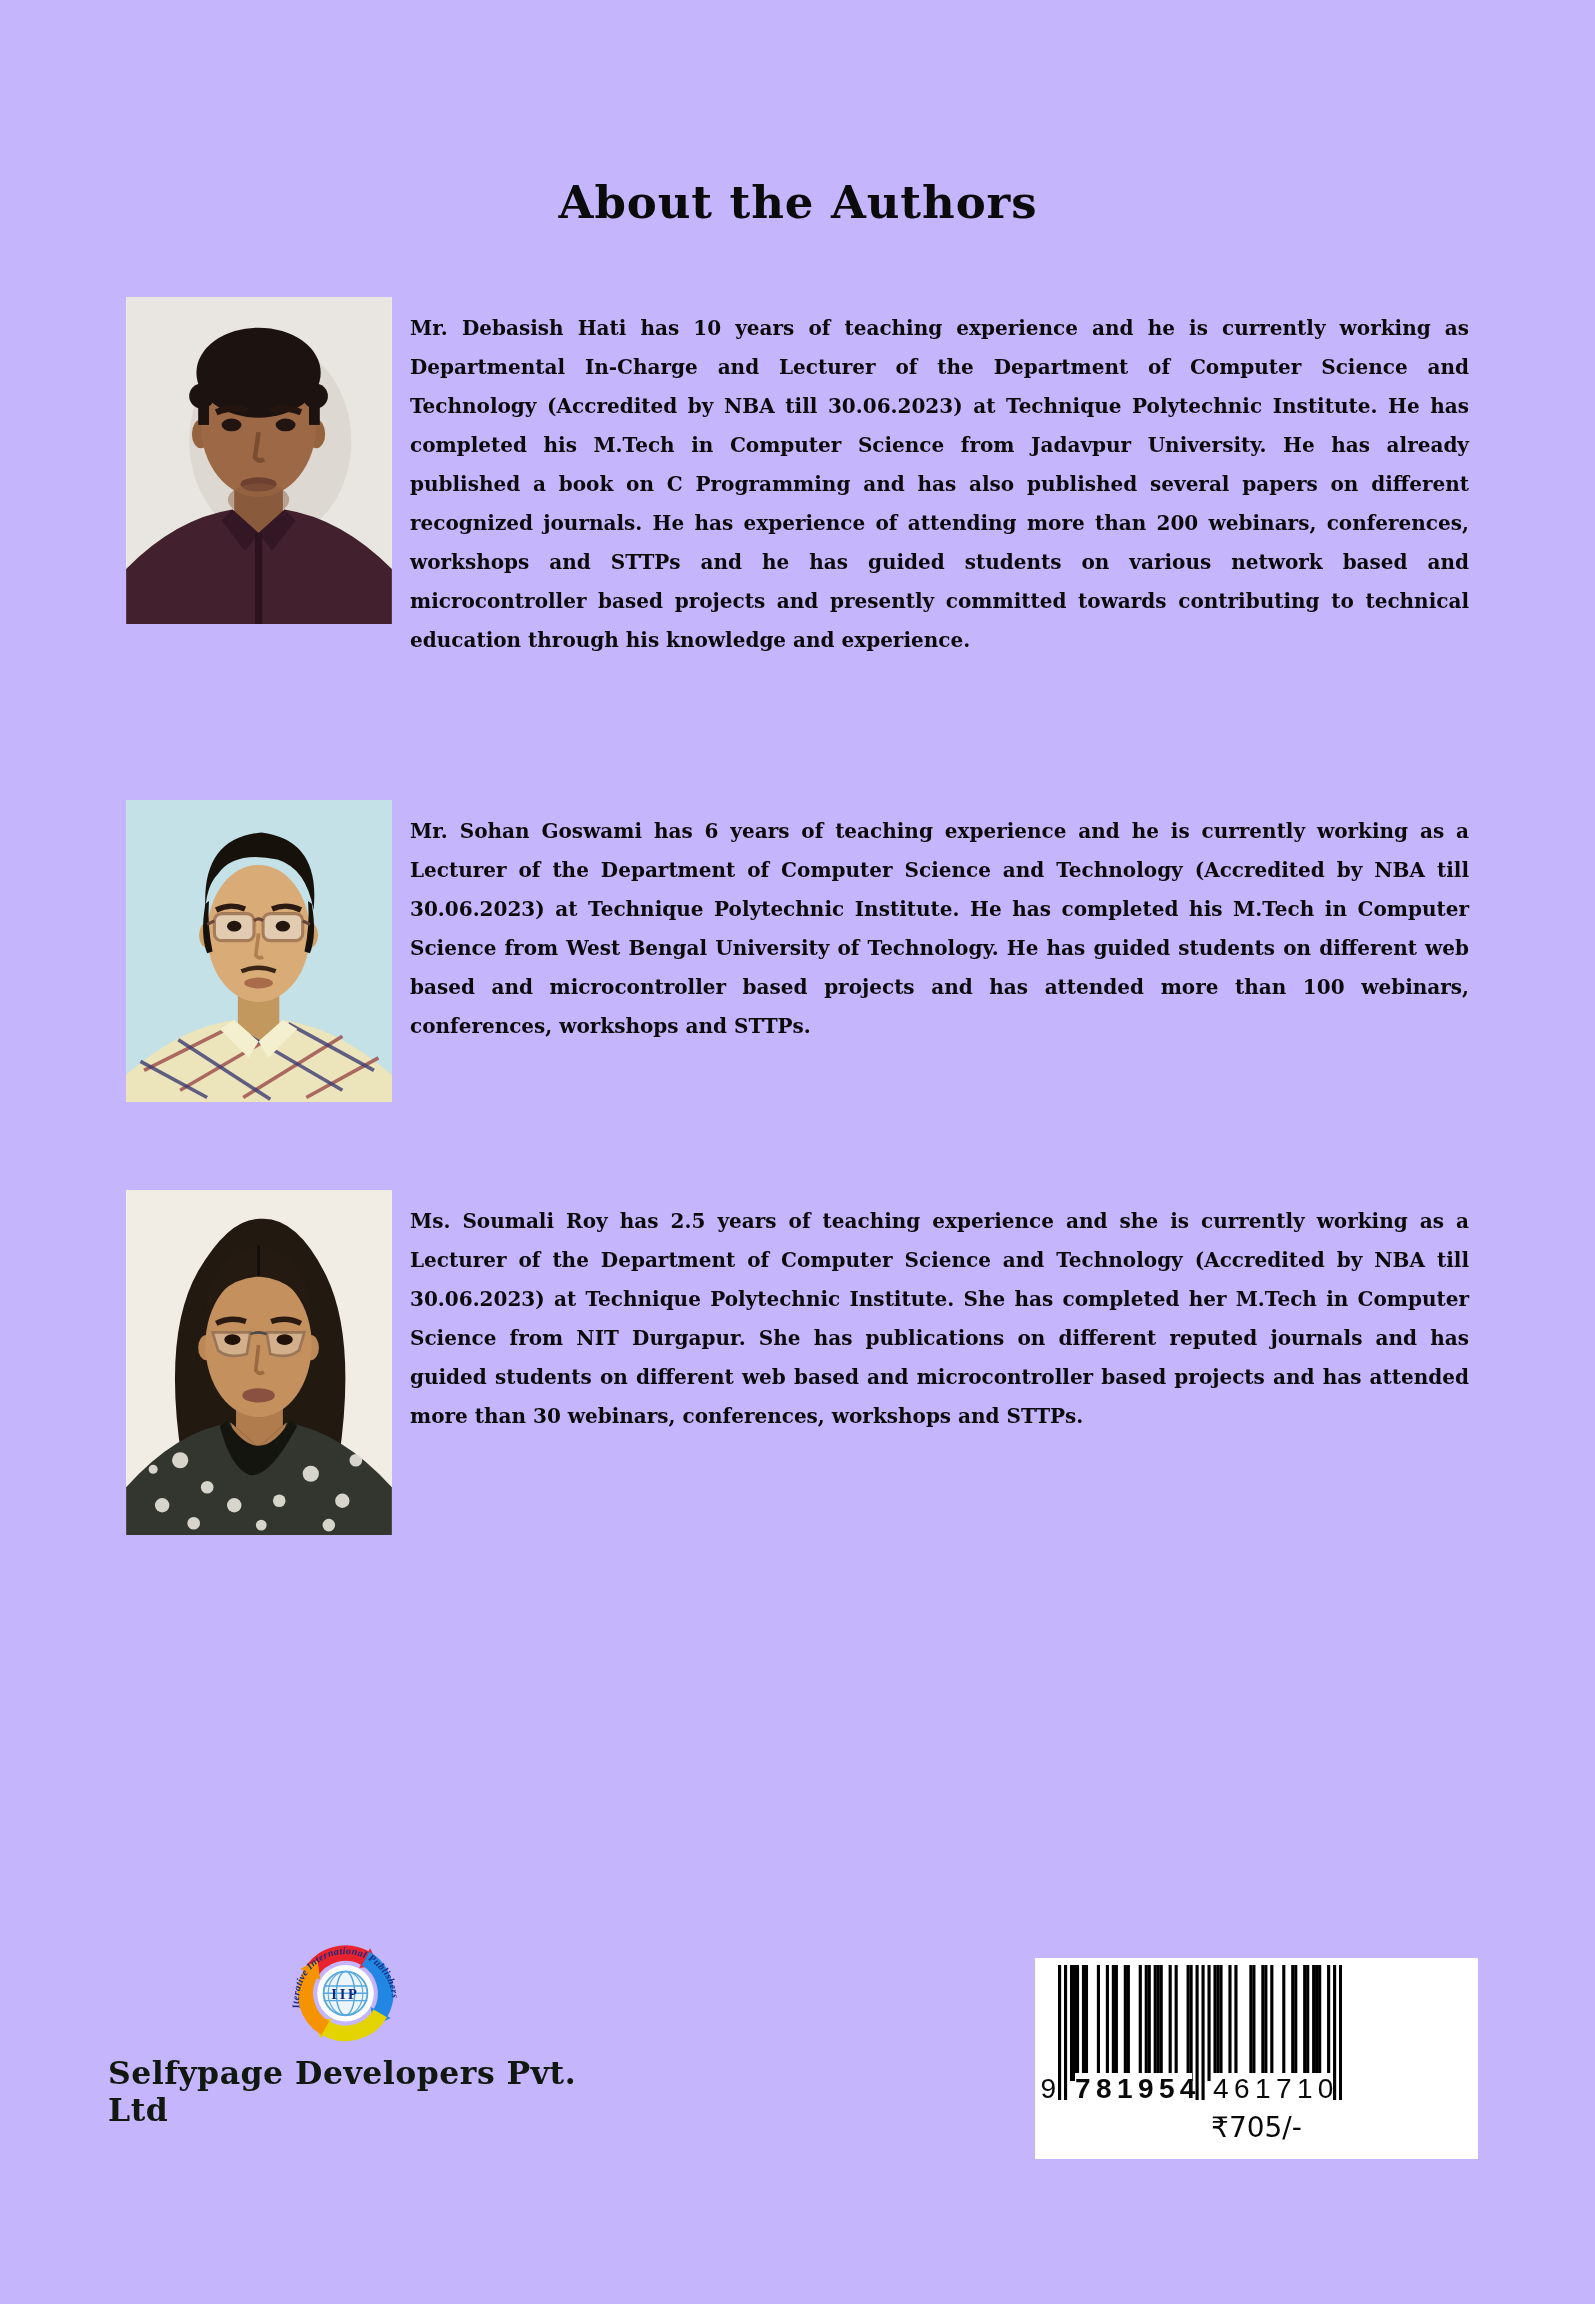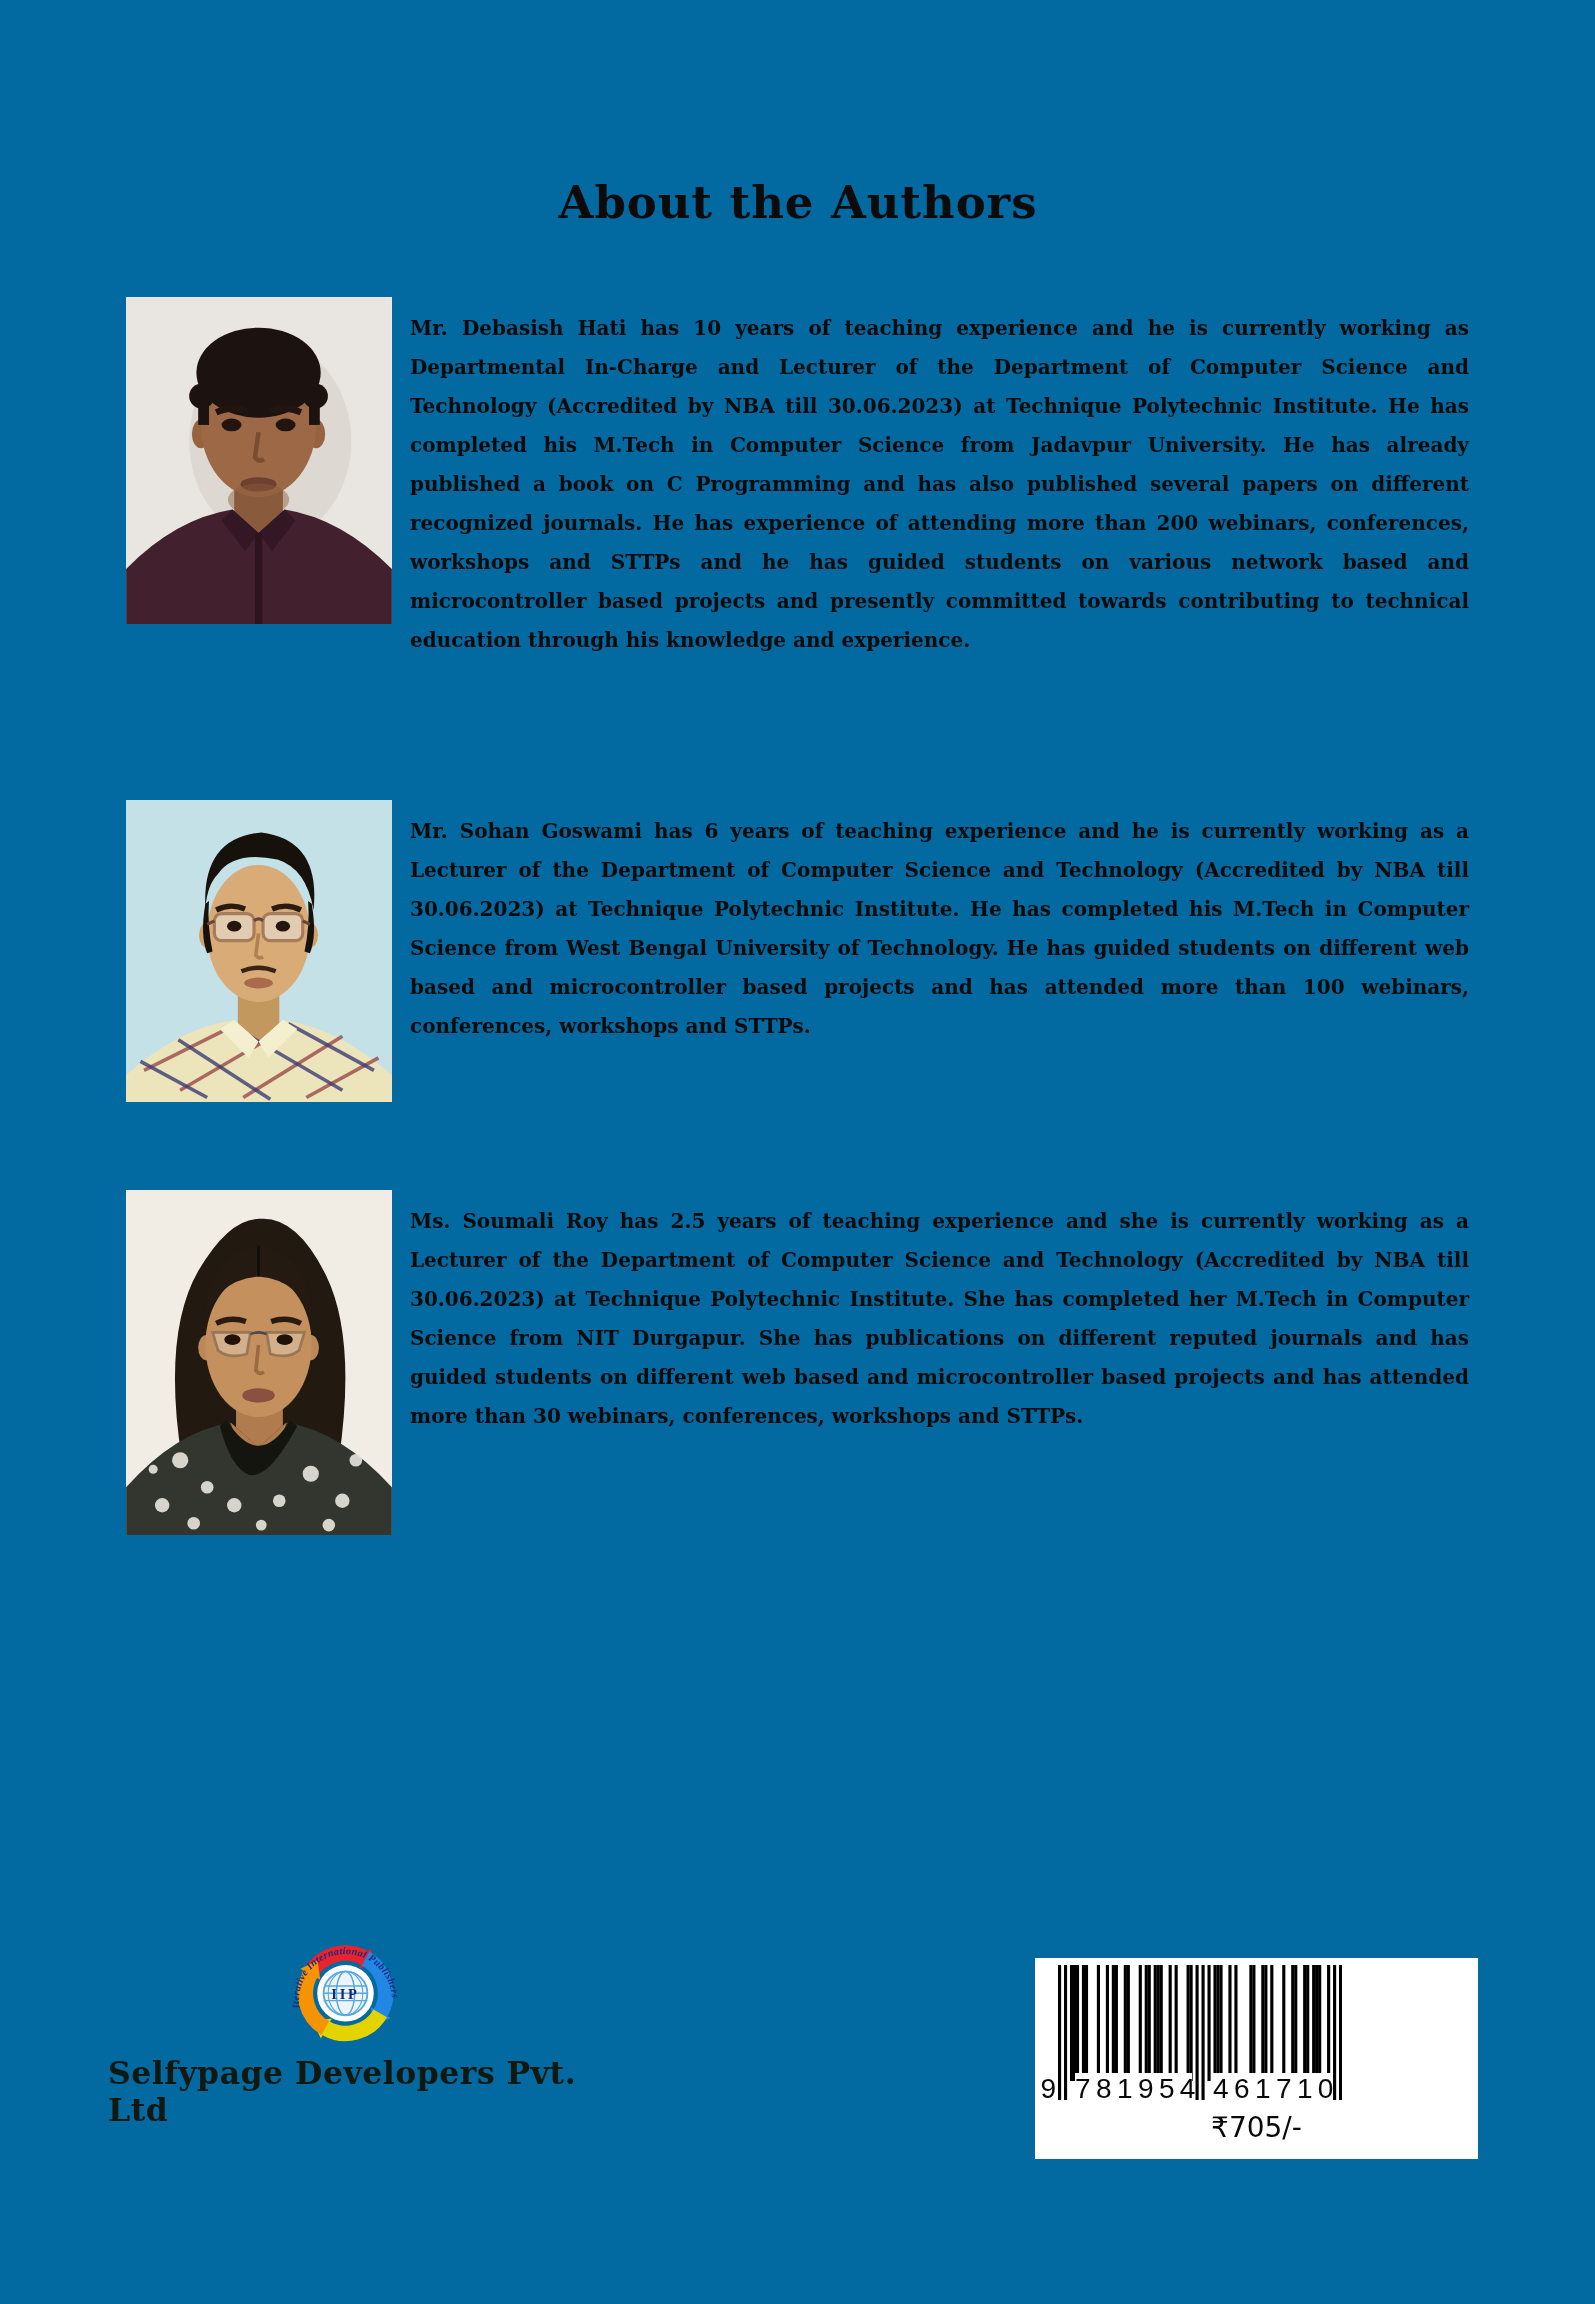--- a/index.html
+++ b/index.html
@@ -1,17 +1,17 @@
 <!DOCTYPE html>
 <html style="font-size:14.4px"><head>
 <meta charset="utf-8">
 <style>
   html,body{margin:0;padding:0;}
   body{width:1596px;height:2304px;font-family:"DejaVu Serif",serif;}
-  .cover{position:relative;width:1596px;height:2304px;background:#0369a1;overflow:hidden;}
+  .cover{position:relative;width:1596px;height:2304px;background:#c4b5fd;overflow:hidden;}
 
   .title{position:absolute;top:176px;left:0;right:0;margin:0;text-align:center;
          font-size:45px;font-weight:700;color:#0b0b0b;letter-spacing:0.9px;}
 
   .bio{position:absolute;left:79px;width:1406px;color:#0b0b0b;}
   .bio-1{top:293px;}
   .bio-2{top:796px;}
   .bio-3{top:1186px;}
   .photo{float:left;margin:3.6px 18px 9px 47px;padding:0;background:#fff;}
   .photo svg{display:block;}
@@ -26,21 +26,21 @@
   .logo svg{width:100%;height:100%;}
   .publisher-name{position:absolute;left:108px;top:2054px;width:486px;text-align:left;
                   font-size:31.5px;font-weight:700;color:#101810;letter-spacing:0.5px;}
 
   
   .barcode-box{position:absolute;left:1035px;top:1958px;width:443px;height:201px;background:#fff;}
   .bars{position:absolute;left:23.4px;top:7.2px;width:284px;height:135px;fill:#000;}
   .bc-digit{position:absolute;font-family:"Liberation Sans","DejaVu Sans",sans-serif;
             font-size:28px;color:#0a0a0a;background:#fff;line-height:31px;}
   .bc-lead{left:5.4px;top:115px;}
-  .bc-g1{left:40px;top:115px;width:117px;text-align:right;letter-spacing:5.4px;}
+  .bc-g1{left:40px;top:115px;width:117px;text-align:right;letter-spacing:5.4px;font-weight:bold;}
   .bc-g2{left:178px;top:115px;width:119px;text-align:center;letter-spacing:5.4px;}
   .bc-price{position:absolute;left:0;right:0;top:153px;text-align:center;
             font-family:"DejaVu Sans","Liberation Sans",sans-serif;font-size:28px;color:#0a0a0a;}
 </style>
 </head>
 <body>
 
 <div class="cover">
 
   <h1 class="title">About the Authors</h1>

